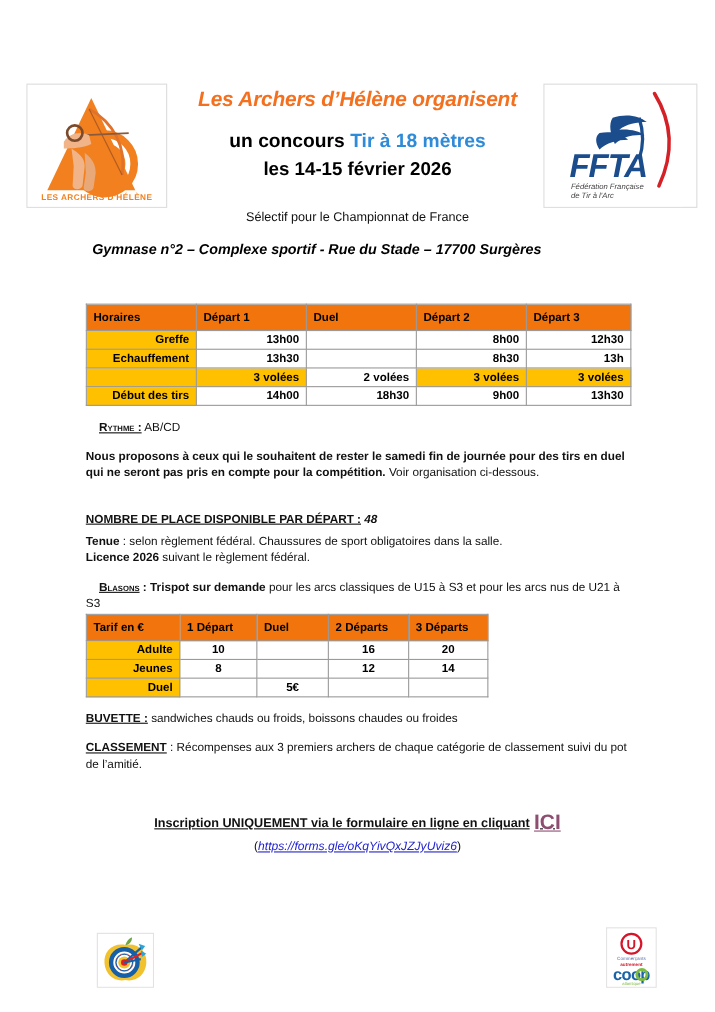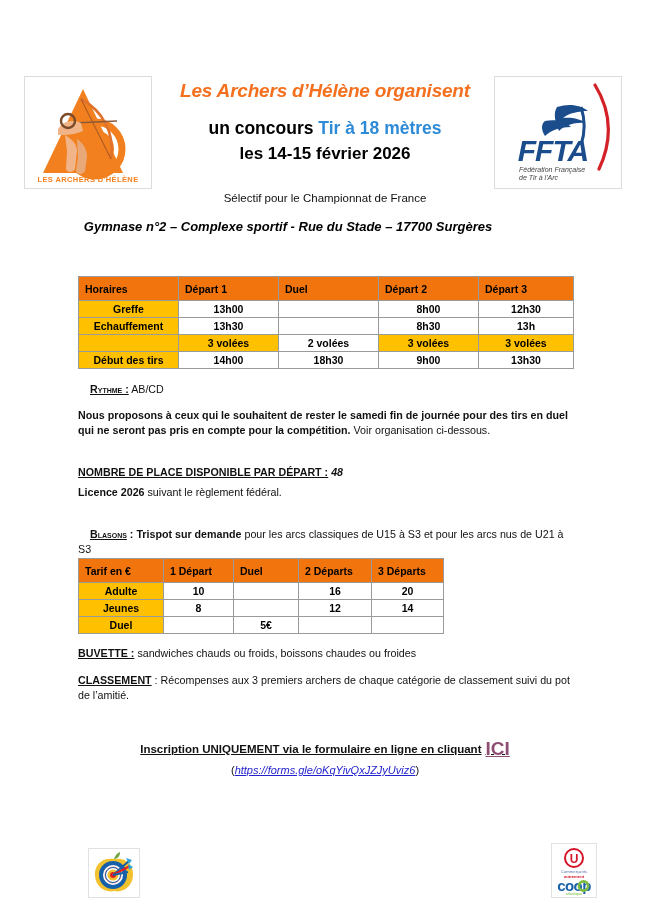--- a/index.html
+++ b/index.html
@@ -24,21 +24,21 @@
     height: 125px;
   }
   .logo-box {
     position: absolute;
     background: #ffffff;
     border: 1px solid #dcdcdc;
     box-sizing: border-box;
     overflow: hidden;
   }
   .logo-left  { left: 24px;  top: 4px; width: 128px; height: 113px; }
-  .logo-right { left: 494px; top: 4px; width: 128px; height: 113px; }
+  .logo-right { left: 494px; top: 4px; width: 140px; height: 113px; }
 
   .title-stack {
     position: absolute;
     left: 160px; top: 8px;
     width: 330px;
     text-align: center;
   }
   .title-line1 {
     font-size: 19px;
     font-weight: bold;
@@ -106,21 +106,21 @@
   .cell-gold {
     background: #FFC000;
     font-weight: bold;
     color: #000;
   }
   .cell-white {
     background: #ffffff;
     font-weight: bold;
     color: #000;
   }
-  .ta-left   { text-align: center; }
+  .ta-left   { text-align: right; }
   .ta-center { text-align: center; }
 
   #schedule-table { left: 78px; top: 276px; width: 495px; }
   #pricing-table  { left: 78px; top: 558px; width: 365px; border-radius: 18px; }
 
   
   .body-block {
     position: absolute;
     left: 78px;
     width: 497px;
@@ -297,20 +297,23 @@
 
 <div class="body-block" id="duel-note-block">
   <span class="b">Nous proposons à ceux qui le souhaitent de rester le samedi fin de journée pour des tirs en duel qui ne seront pas pris en compte pour la compétition.</span><span> Voir organisation ci-dessous.</span>
 </div>
 
 <div class="body-block" id="places-block">
   <span class="lbl-underline">NOMBRE DE PLACE DISPONIBLE PAR DÉPART :</span><span class="b i"> 48</span>
 </div>
 
 <div class="body-block" id="tenue-block">
+  <div>
+    <span class="b">Tenue</span><span> : selon règlement fédéral. Chaussures de sport obligatoires dans la salle.</span>
+  </div>
   <div>
     <span class="b">Licence 2026</span><span> suivant le règlement fédéral.</span>
   </div>
 </div>
 
 <div class="body-block" id="blasons-block">
   <span class="smallcaps">Blasons</span><span class="b"> : Trispot sur demande</span><span> pour les arcs classiques de U15 à S3 et pour les arcs nus de U21 à S3</span>
 </div>
 
 <table class="doc-table" id="pricing-table">

